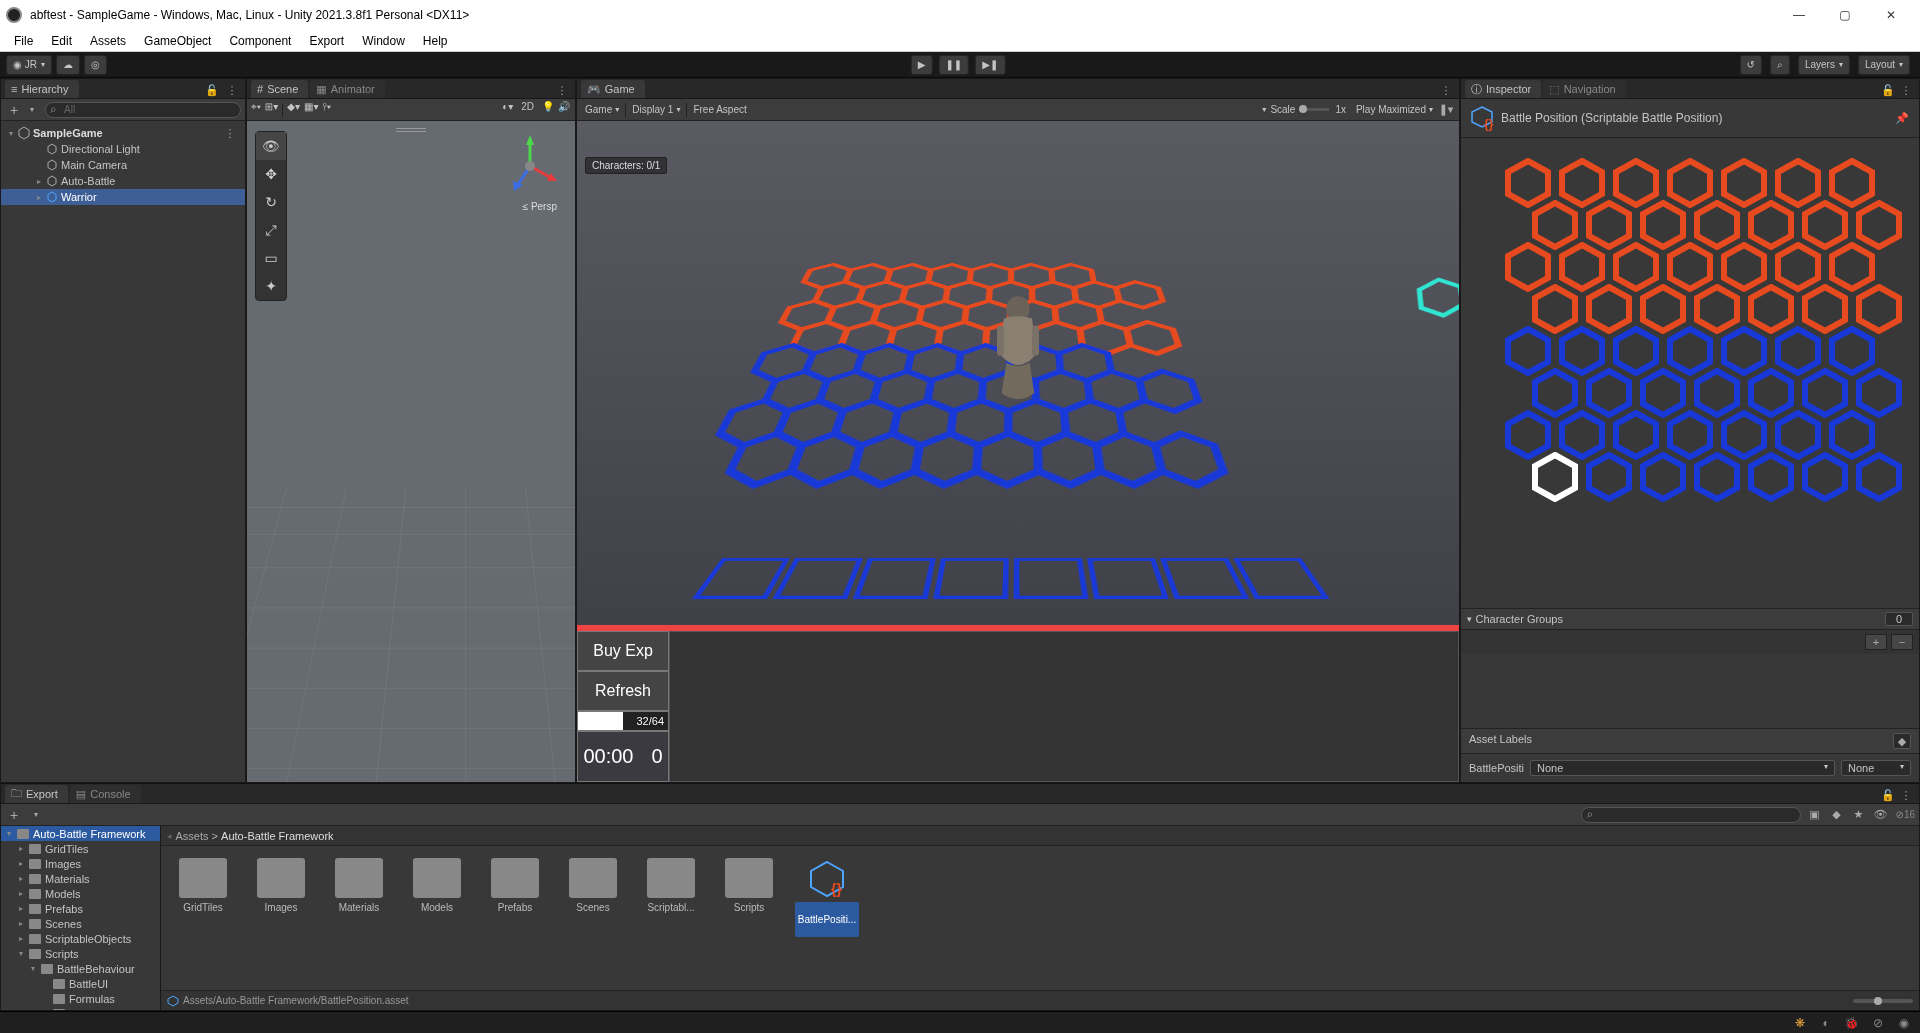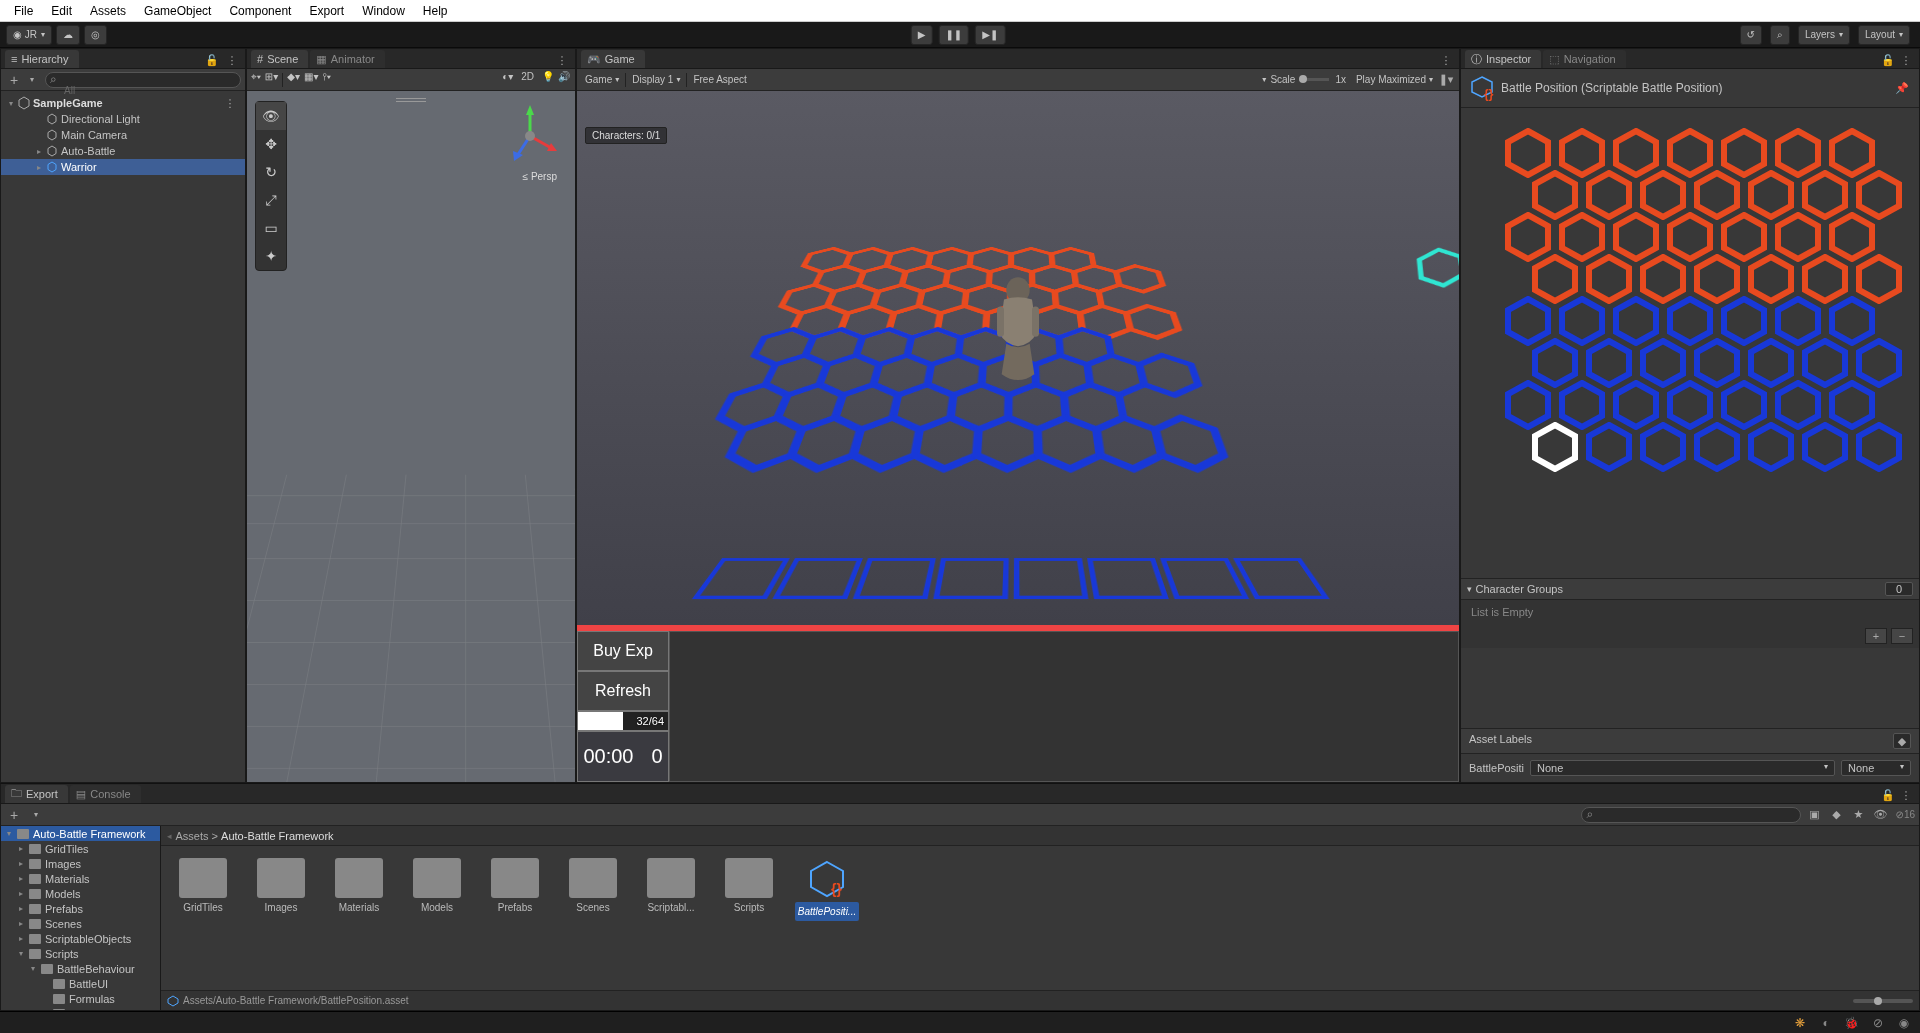--- a/index.html
+++ b/index.html
@@ -89,28 +89,28 @@
 .proj-tree { width:160px; border-right:1px solid #191919; overflow:auto; font-size:11px;}
 .proj-tree .row { height:15px; display:flex; align-items:center; padding-left:2px;}
 .proj-tree .row.sel { background:#2c5aa0; color:#fff; }
 .proj-tree .fldr { width:12px; height:10px; background:#888; display:inline-block; margin-right:4px; border-radius:1px;}
 .proj-main { flex:1; display:flex; flex-direction:column; }
 .breadcrumb { height:20px; border-bottom:1px solid #222; display:flex; align-items:center; padding:0 6px; font-size:11px; color:#aaa; background:#333;}
 .breadcrumb b { color:#ddd; font-weight:normal;}
 .asset-grid { flex:1; display:flex; align-content:flex-start; flex-wrap:wrap; padding:12px; gap:18px; background:#383838;}
 .asset { width:60px; display:flex; flex-direction:column; align-items:center; gap:4px; font-size:10px; color:#bbb; cursor:default;}
 .asset .thumb { width:48px; height:40px; background:#888; border-radius:3px;}
-.asset.sel .lbl { background:#2c5aa0; color:#fff; border-radius:2px; padding:4px 3px;font-style:italic;}
+.asset.sel .lbl { background:#2c5aa0; color:#fff; border-radius:2px; padding:12px 3px;}
 .asset .so-thumb { width:48px; height:40px; position:relative;}
 .footer { height:20px; border-top:1px solid #222; display:flex; align-items:center; padding:0 6px; font-size:10px; color:#999; background:#333;}
 .slider { width:60px; height:4px; background:#555; border-radius:2px; position:relative; margin-left:auto;}
 .slider .knob { position:absolute; width:8px; height:8px; background:#aaa; border-radius:50%; top:-2px; left:35%;}
 
 .tiny-btn { width:18px; height:16px; display:inline-flex; align-items:center; justify-content:center; color:#aaa; font-size:11px;}
-.search { background:#2a2a2a; border:1px solid #555; border-radius:10px; height:16px; padding:12px 6px 0 18px; color:#aaa; font-size:10px; position:relative;}
+.search { background:#2a2a2a; border:1px solid #555; border-radius:10px; height:16px; padding:1px 6px 0 18px; color:#aaa; font-size:10px; position:relative;}
 .search::before { content:"⌕"; position:absolute; left:4px; top:-1px; color:#888; font-size:12px;}
 
 svg { display:block; }
 .hex-small svg polygon { stroke-width:6; fill:none; }
 
 
 .statusbar { height:22px; background:#1f1f1f; border-top:1px solid #000; display:flex; align-items:center; justify-content:flex-end; padding:0 8px; gap:10px; font-size:12px; color:#888;}
 .statusbar .si { width:16px; height:16px; display:flex; align-items:center; justify-content:center;}
 
 .asset-labels { border-top:1px solid #222; padding:4px 8px; font-size:11px; background:#3c3c3c;}
@@ -122,20 +122,28 @@
 .game-toolbar { display:flex; align-items:center; gap:0; width:100%; font-size:10px; color:#c4c4c4;}
 .game-toolbar .sep { width:1px; height:14px; background:#222; margin:0 2px;}
 
 .plus-menu{ display:flex; align-items:center; }
 </style>
 </head>
 <body>
 
 <div class="app">
 
+  <div class="titlebar">
+    <span class="icon"></span>
+    <span>abftest - SampleGame - Windows, Mac, Linux - Unity 2021.3.8f1 Personal &lt;DX11&gt;</span>
+    <span class="spacer"></span>
+    <div class="winbtn">—</div>
+    <div class="winbtn">▢</div>
+    <div class="winbtn close">✕</div>
+  </div>
 
   <div class="menubar">
     <span class="item">File</span>
     <span class="item">Edit</span>
     <span class="item">Assets</span>
     <span class="item">GameObject</span>
     <span class="item">Component</span>
     <span class="item">Export</span>
     <span class="item">Window</span>
     <span class="item">Help</span>
@@ -789,21 +797,20 @@
                   <polygon points="25,3 45,14 45,36 25,47 5,36 5,14" fill="none" stroke-width="6"></polygon>
                 </svg>
               </div>
             </div>
           </div>
         <div class="section-header">
           <span style="font-size:9px;margin-right:4px;">▾</span>
           <span style="color:#c4c4c4;">Character Groups</span>
           <span class="cnt">0</span>
         </div>
-        <div class="list-empty">List is Empty</div>
         <div style="display:flex;justify-content:flex-end;padding:4px 6px;gap:4px;background:#333;">
           <span class="tiny-btn" style="background:#464646;border:1px solid #222;width:22px;">+</span>
           <span class="tiny-btn" style="background:#464646;border:1px solid #222;width:22px;">−</span>
         </div>
         <div style="height:120px;"></div>
       </div>
       <div class="asset-labels">
         <span>Asset Labels</span>
         <span class="tiny-btn" style="float:right;border:1px solid #555;border-radius:2px;background:#2a2a2a;">◆</span>
       </div>

